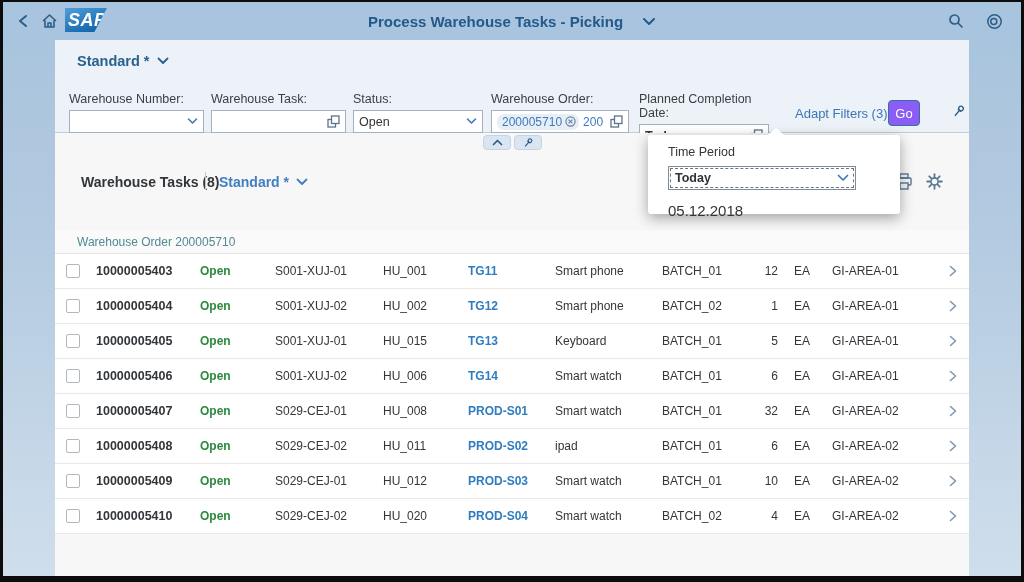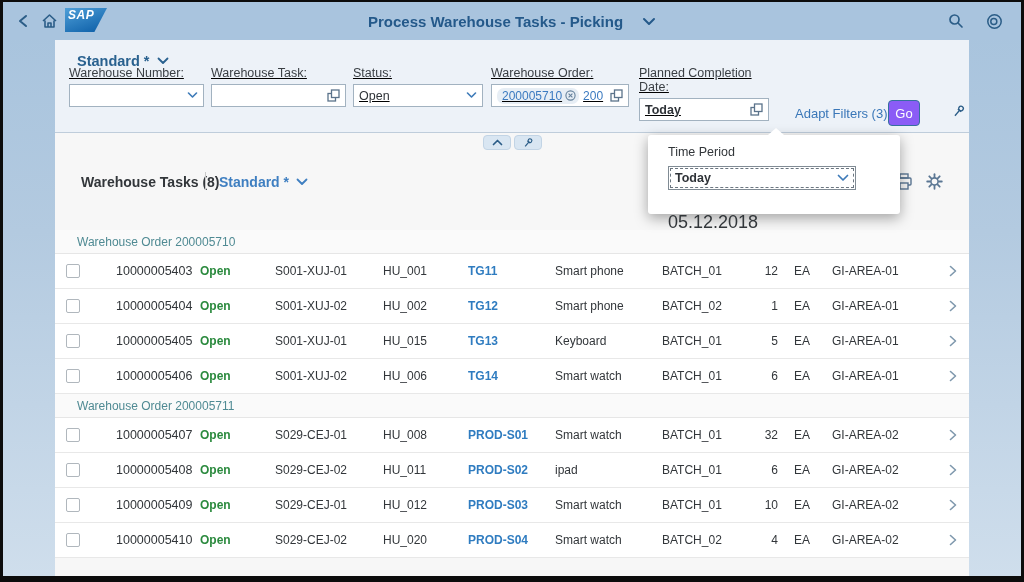--- a/index.html
+++ b/index.html
@@ -12,32 +12,32 @@
     overflow: hidden;
   }
 
   
   .topbar { position:absolute; left:0; top:0; width:100%; height:38px; background:#a9c4de; }
   .shellbtn { position:absolute; width:24px; height:24px; top:7px; display:flex; align-items:center; justify-content:center; cursor:pointer; }
   .saplogo {
     position:absolute; left:62px; top:6px; width:42px; height:24px;
     background: linear-gradient(160deg,#4e9fd8 0%,#1466ad 85%);
     clip-path: polygon(0 0, 100% 0, 70% 100%, 0 100%);
-    color:#fff; font-style:italic; font-weight:bold; font-size:12px;
-    display:flex; padding-left:3px; letter-spacing:0.5px;
+    color:#fff; font-style:italic; font-weight:bold; font-size:18px;
+    display:flex; align-items:center; padding-left:3px; letter-spacing:0.5px;
   }
   .shell-title { position:absolute; left:0; right:0; top:0; height:38px; display:flex; align-items:center; justify-content:center; gap:19px; color:#24598a; font-size:15px; font-weight:600; }
 
   
   .filterbar {
     position:absolute; left:52px; top:38px; width:914px; height:93px;
     background:#edf2f8; border-bottom:1px solid #bfcddb;
   }
   .variant { position:absolute; left:22px; top:13px; color:#29618f; font-size:14.5px; font-weight:700; display:flex; align-items:center; gap:7px; cursor:pointer; }
-  .ffield { position:absolute; top:26px;text-decoration:underline; }
+  .ffield { position:absolute; top:52px; }
   .flabel { font-size:12.5px; color:#3a3f44; margin-bottom:4px; }
   .fbox {
     width:100%; height:23px; background:#fff; border:1px solid #a2b2c0;
     display:flex; align-items:center; padding:0 5px; font-size:12.5px; color:#2f3338; cursor:pointer;
   }
   .fbox .grow { flex:1; }
   .token { background:#e7eef5; border-radius:7px; color:#3b7ac0; font-size:12px; padding:1px 3px 1px 5px; display:flex; align-items:center; gap:3px; }
   .tok-extra { color:#3b7ac0; font-size:12px; margin-left:4px; }
   .bold-val { font-weight:700; }
   .adapt { position:absolute; left:740px; top:66px; color:#3a77b8; font-size:13px; cursor:pointer; }
@@ -67,21 +67,21 @@
     align-items:center; padding-left:11px;
   }
   .theadrow {
     position:absolute; left:0; top:73px; width:100%; height:24px;
     background:#f6f6f6; border-top:1px solid #d8d8d8; border-bottom:1px solid #d8d8d8;
     font-size:12px; color:#32363a;
   }
   .tbody { position:absolute; left:0; top:97px; width:100%; }
   .grouprow { height:24px; background:#fafafa; border-bottom:1px solid #e6e6e6; display:flex; align-items:center; padding-left:22px; font-size:12px; color:#4f8a93; }
   .trow { height:35px; background:#fff; border-bottom:1px solid #e8e8e8; font-size:12px; color:#32363a; cursor:pointer; }
-  .cell-task { font-weight:400; font-size:12.5px;margin-left:20px; }
+  .cell-task { font-weight:700; font-size:12.5px; }
   .cell-status { color:#2b8a3e; font-weight:600; }
   .cell-product { color:#2f7cc0; font-weight:600; cursor:pointer; }
   .cell-qty { text-align:right; padding-right:6px; }
   .cell-uom { padding-left:10px; }
   .cell-nav { display:flex; justify-content:center; }
   .num-right { text-align:right; padding-right:6px; }
 
   .checkbox { width:14px; height:14px; background:#fff; border:1px solid #b0b7bd; border-radius:2px; cursor:pointer; }
 
   
@@ -93,21 +93,21 @@
   .popup .notch {
     position:absolute; left:120px; top:-7px; width:0; height:0;
     border-left:8px solid transparent; border-right:8px solid transparent; border-bottom:7px solid #fff;
   }
   .popup-title { font-size:12.5px; color:#32363a; }
   .popup-select {
     margin-top:7px; width:188px; height:24px; border:1px solid #808b94;
     outline:1px dashed #6b7680; outline-offset:-3px;
     display:flex; align-items:center; padding:0 6px; font-size:12.5px; font-weight:700; color:#2f3338; cursor:pointer;
   }
-  .popup-date { margin-top:22px; font-size:18px; color:#32363a; }
+  .popup-date { margin-top:12px; font-size:15px; color:#32363a; }
 
   svg { display:block; }
 </style>
 </head>
 <body>
 
 <div class="frame">
 
   <div class="topbar">
     <div class="shellbtn" style="left:8px;">
@@ -404,23 +404,20 @@
     <div>GI-AREA-01</div>
     <div class="cell-nav">
       <span>
         <svg width="8" height="12" viewBox="0 0 8 12">
                 <polyline points="1.5,1.5 6.5,6 1.5,10.5" fill="none" stroke="#7f98ad" stroke-width="1.6" stroke-linecap="round" stroke-linejoin="round"></polyline>
               </svg>
       </span>
     </div>
   </div>
 
-  <div class="grouprow">
-    <span>Warehouse Order 200005711</span>
-  </div>
 
   <div class="trow grid">
     <div>
             <div class="checkbox"></div>
           </div>
     <div class="cell-task">10000005407</div>
     <div class="cell-status">Open</div>
     <div>S029-CEJ-01</div>
     <div>HU_008</div>
     <div class="cell-product">PROD-S01</div>

